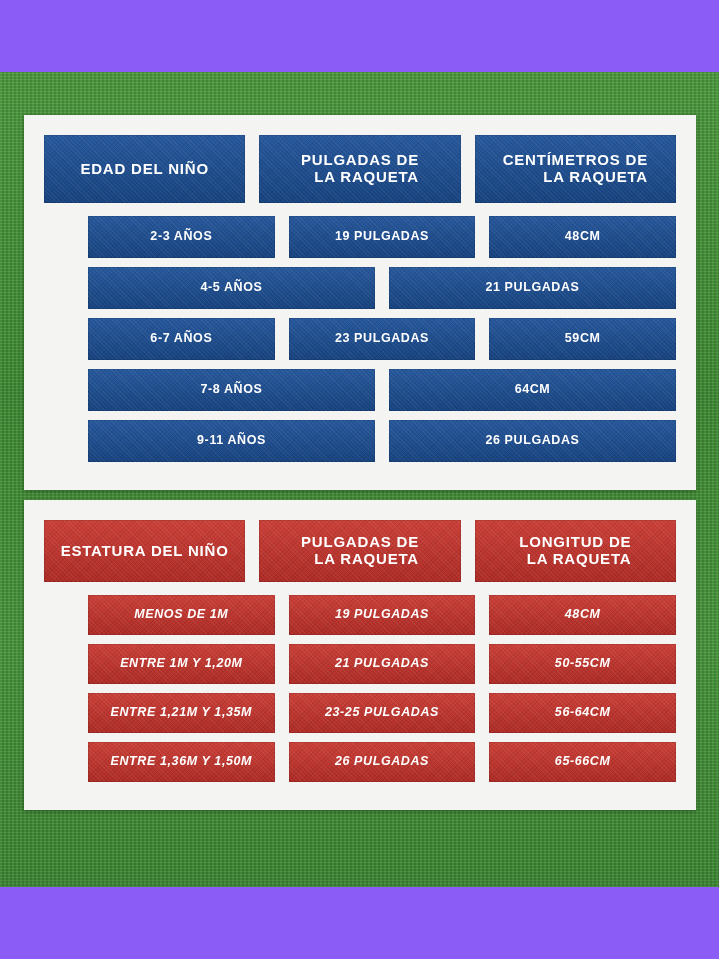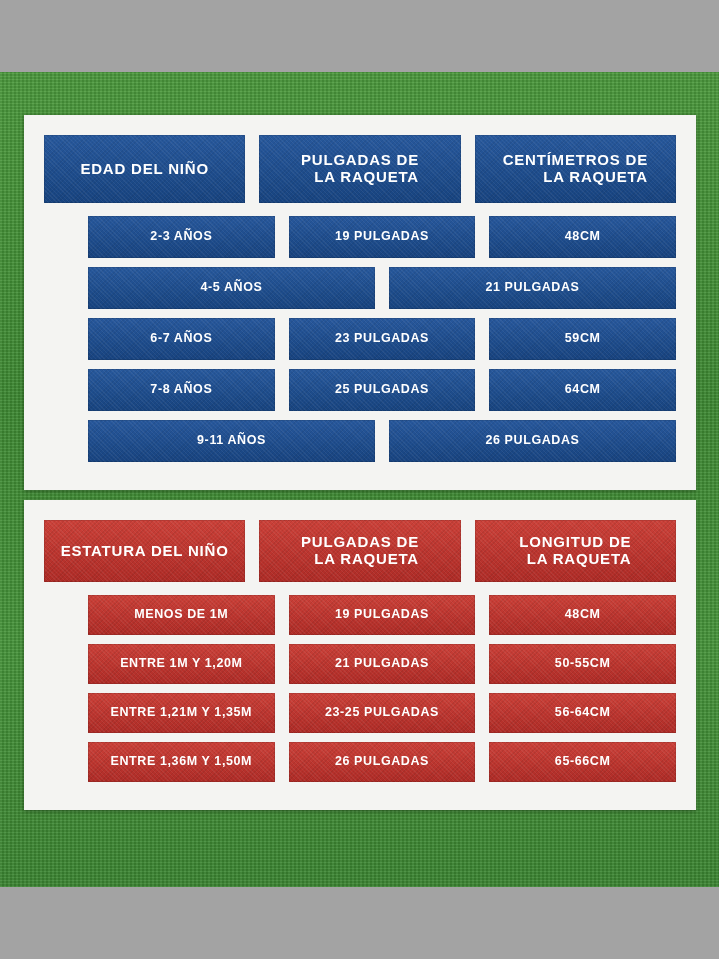--- a/index.html
+++ b/index.html
@@ -10,21 +10,21 @@
   body {
     width: 719px;
     height: 959px;
     overflow: hidden;
     font-family: "Liberation Sans", sans-serif;
   }
   .screen {
     position: relative;
     width: 719px;
     height: 959px;
-    background: #a3a3a3;
+    background: #8b5cf6;
   }
   
   .grass {
     position: absolute;
     left: 0;
     top: 72px;
     width: 719px;
     height: 815px;
     background-color: #3f8b34;
     background-image:
@@ -108,21 +108,21 @@
     height: 68px;
     font-size: 15px;
     letter-spacing: .8px;
   }
   .header-cell.two-line { line-height: 1.12; text-align: right; }
   .data-cell {
     height: 42px;
     font-size: 12.5px;
     letter-spacing: .6px;
   }
-  #card-height .data-cell { height: 40px; }
+  #card-height .data-cell { height: 40px; font-style: italic; }
   #card-height .header-cell { height: 62px; }
 </style>
 </head>
 <body>
 
 <div class="screen">
   <div class="grass"></div>
 
   <div class="card" id="card-age">
     <div class="table">
@@ -154,21 +154,20 @@
         <div class="cell blue data-cell">4-5 AÑOS</div>
         <div class="cell blue data-cell">21 PULGADAS</div>
       </div>
       <div class="row body-row">
         <div class="cell blue data-cell">6-7 AÑOS</div>
         <div class="cell blue data-cell">23 PULGADAS</div>
         <div class="cell blue data-cell">59CM</div>
       </div>
       <div class="row body-row">
         <div class="cell blue data-cell">7-8 AÑOS</div>
-        <div class="cell blue data-cell">25 PULGADAS</div>
         <div class="cell blue data-cell">64CM</div>
       </div>
       <div class="row body-row">
         <div class="cell blue data-cell">9-11 AÑOS</div>
         <div class="cell blue data-cell">26 PULGADAS</div>
       </div>
 
     </div>
   </div>
 

